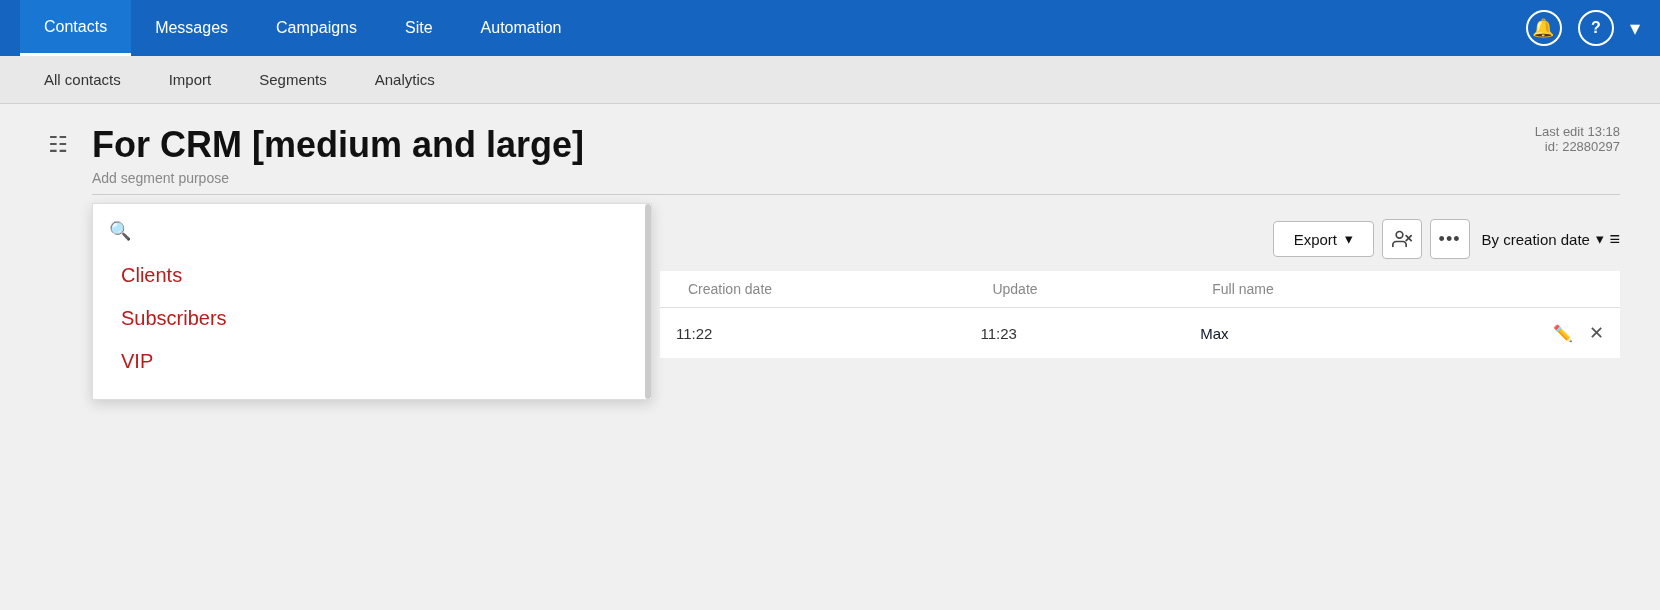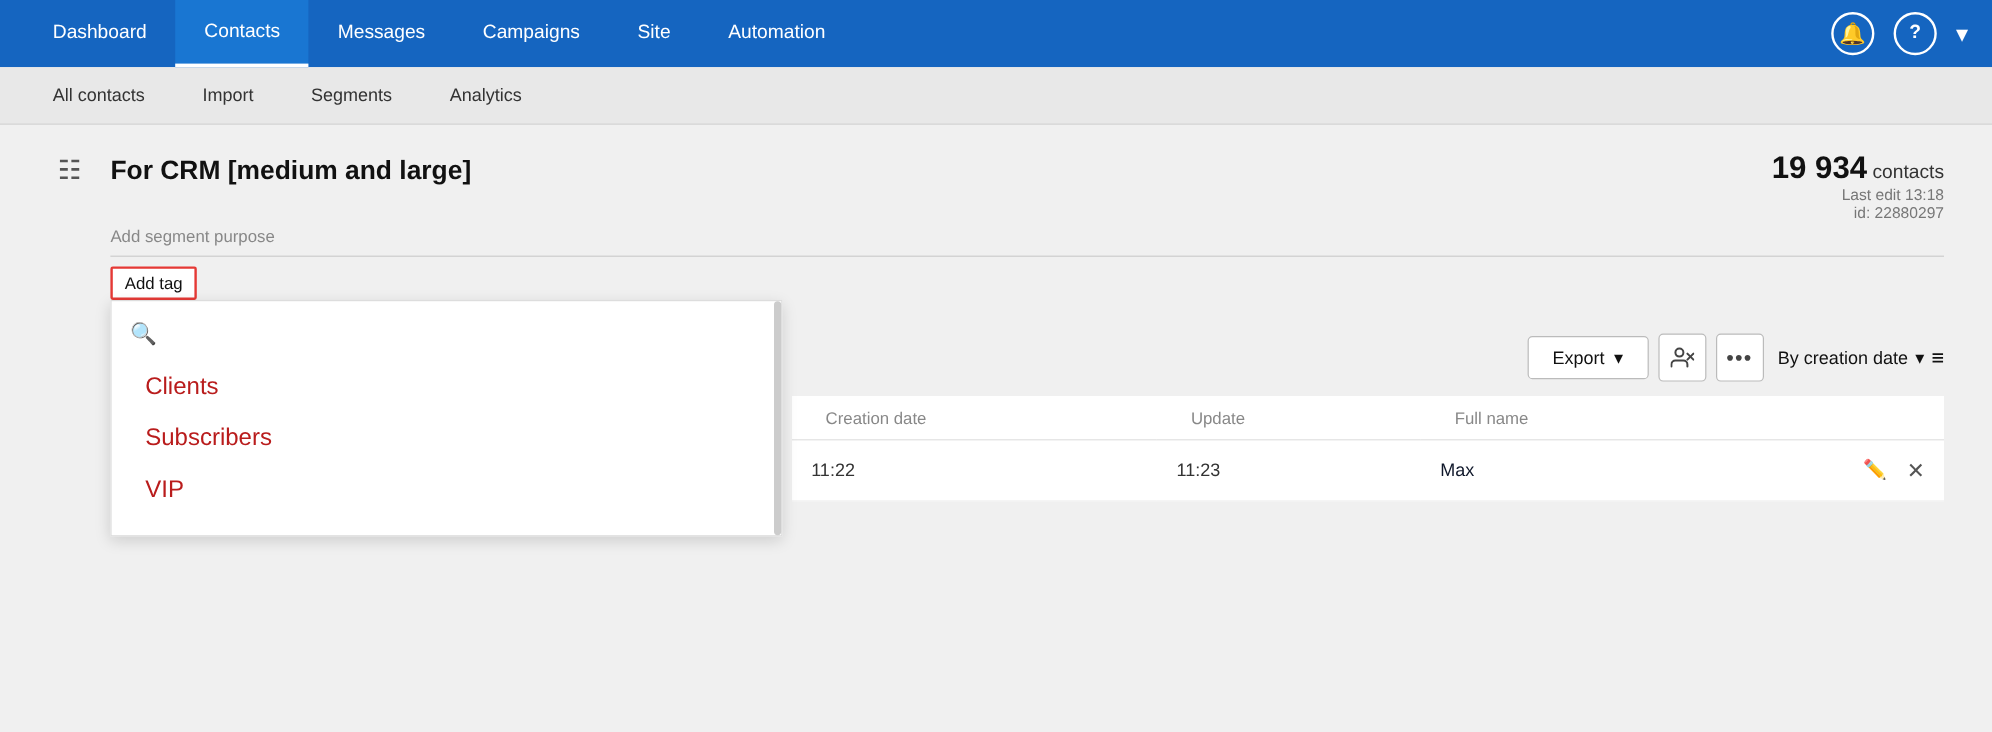--- a/index.html
+++ b/index.html
@@ -101,21 +101,21 @@
       width: 36px;
       height: 36px;
       display: flex;
       align-items: center;
       justify-content: center;
       cursor: pointer;
       color: #555;
       font-size: 22px;
     }
     .segment-title {
-      font-size: 22px;
+      font-size: 36px;
       font-weight: bold;
       color: #111;
     }
     .segment-count-area {
       text-align: right;
     }
     .contact-count {
       font-size: 26px;
       font-weight: bold;
       color: #111;
@@ -212,21 +212,21 @@
       top: 0;
       width: 6px;
       height: 100%;
       background: #ccc;
       border-radius: 3px;
     }
 
     
     .table-area {
       position: absolute;
-      top: 16px;
+      top: 4px;
       right: 0;
       left: 620px;
       background: #f0f0f0;
     }
 
     
     .toolbar-row {
       display: flex;
       align-items: center;
       gap: 8px;
@@ -303,21 +303,20 @@
       color: #555;
       font-size: 16px;
       cursor: pointer;
     }
   </style>
 </head>
 <body>
 
 <nav class="top-nav">
   <div class="top-nav-items">
-    <a class="nav-item">Dashboard</a>
     <a class="nav-item active">Contacts</a>
     <a class="nav-item">Messages</a>
     <a class="nav-item">Campaigns</a>
     <a class="nav-item">Site</a>
     <a class="nav-item">Automation</a>
   </div>
   <div class="top-nav-right">
     <div class="nav-icon-btn">🔔</div>
     <div class="nav-icon-btn" style="font-weight:bold; font-size:16px;">?</div>
     <div class="nav-chevron">▾</div>
@@ -332,38 +331,31 @@
 </div>
 
 <div class="main-content">
 
   <div class="segment-header">
     <div class="segment-title-area">
       <div class="grid-icon">☷</div>
       <span class="segment-title">For CRM [medium and large]</span>
     </div>
     <div class="segment-count-area">
-      <div>
-        <span class="contact-count">19 934</span>
-        <span style="font-size:16px; color:#333;"> <span>contacts</span></span>
-      </div>
       <div class="last-edit">Last edit 13:18</div>
       <div class="last-edit">id: 22880297</div>
     </div>
   </div>
 
   <div class="segment-sub-info">
     <span class="add-purpose">Add segment purpose</span>
   </div>
 
   <div class="separator"></div>
 
-  <div class="tag-row">
-    <button class="add-tag-btn">Add tag</button>
-  </div>
 
   <div class="content-lower" style="height: 340px;">
 
     <div class="tag-dropdown">
 
       <div class="tag-dropdown-scrollbar"></div>
       <div class="tag-search-area">
         <span class="search-icon-wrap">🔍</span>
         <input class="tag-search-input" type="text" style="">
       </div>

